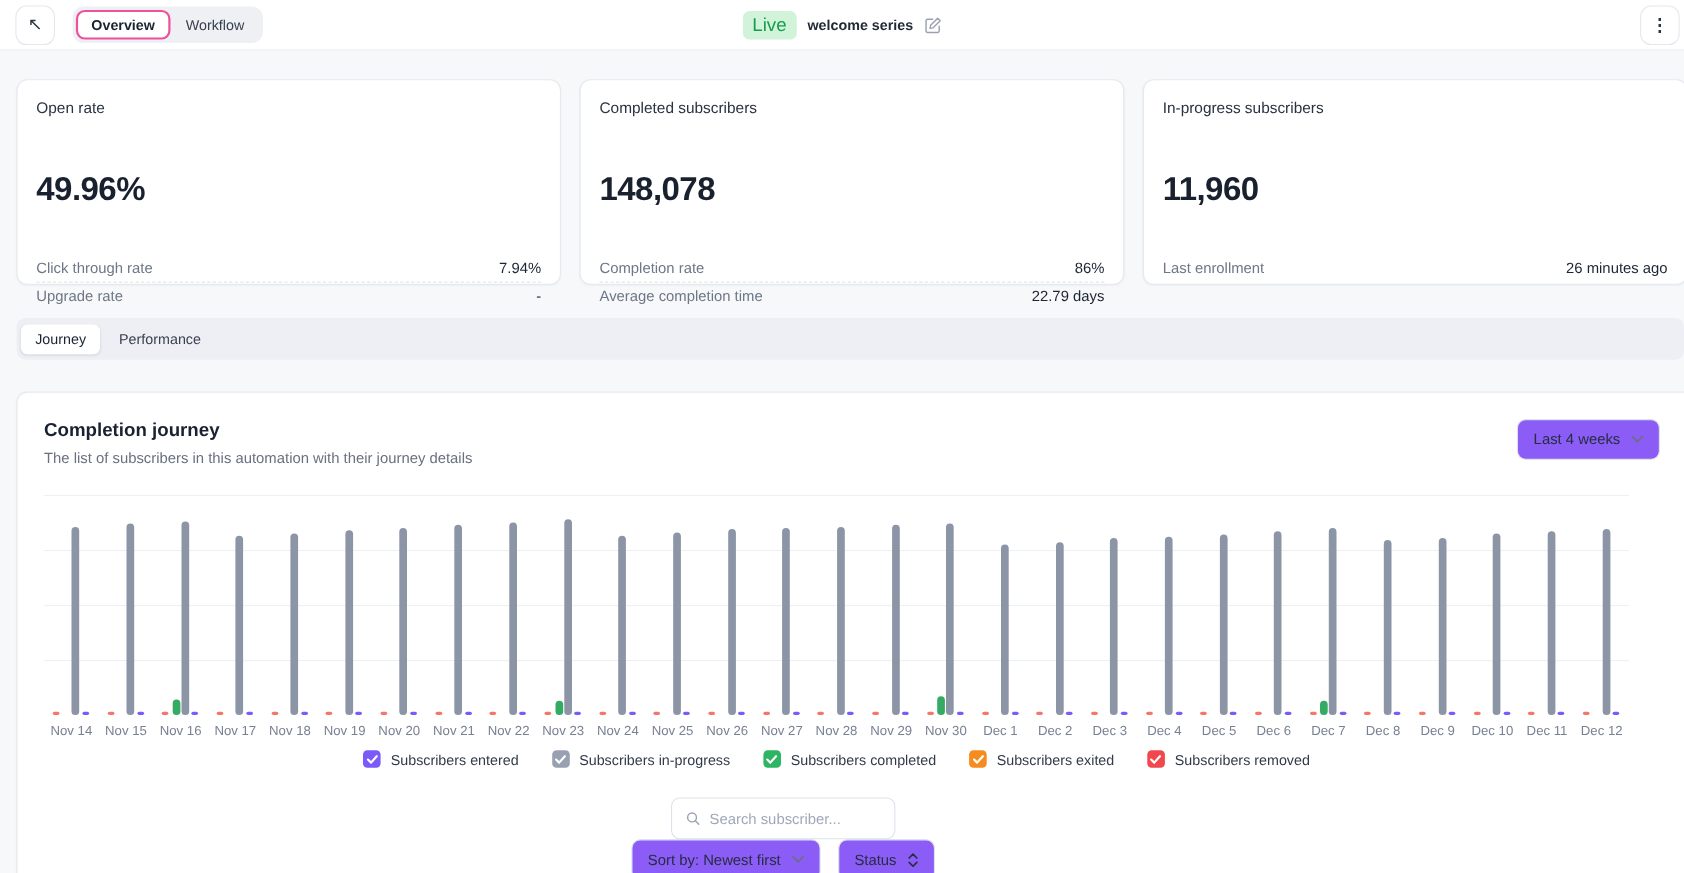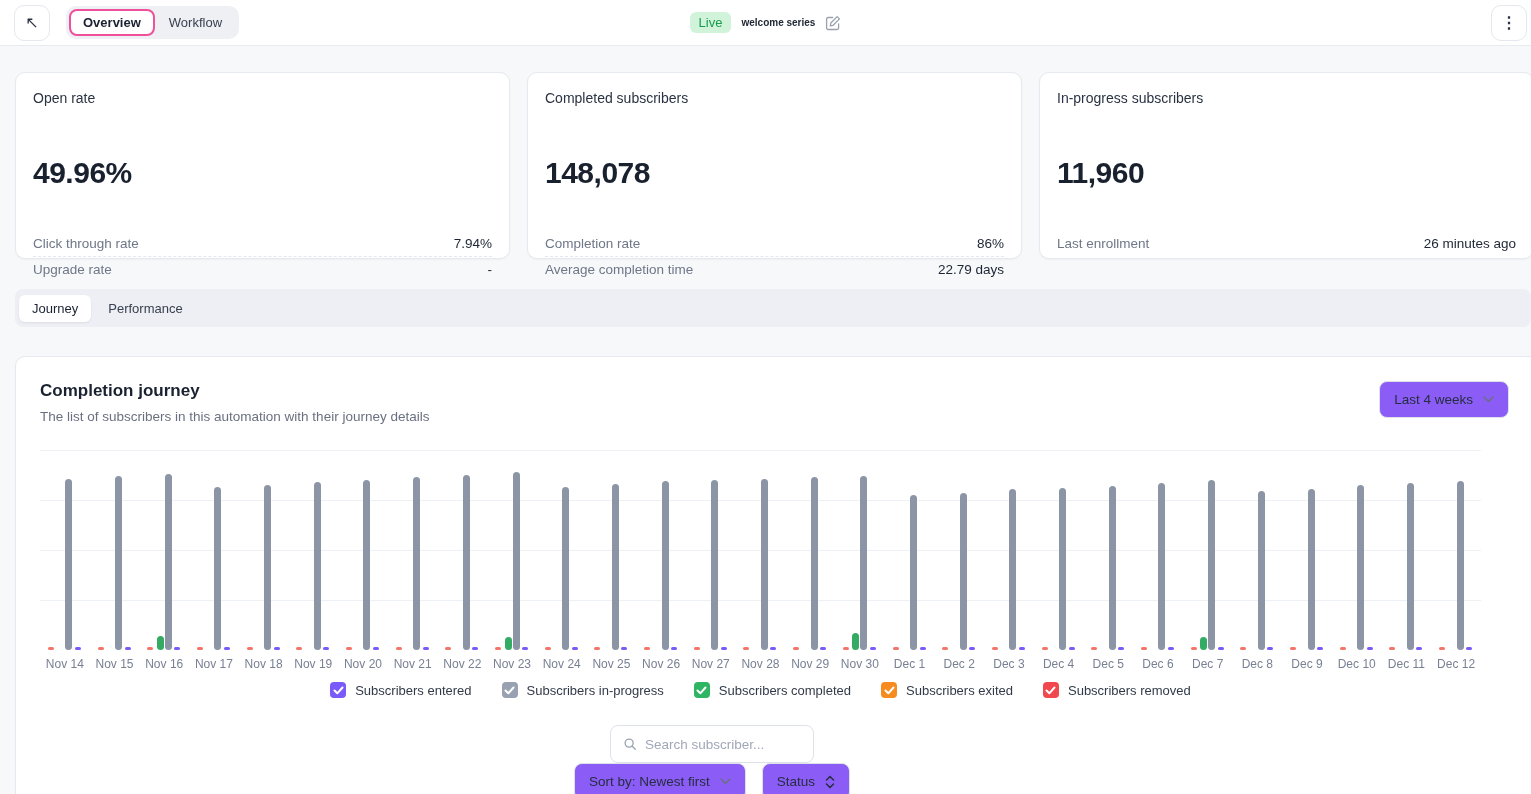--- a/index.html
+++ b/index.html
@@ -10,22 +10,22 @@
   .topbar { position:relative; height:46px; background:#fff; border-bottom:1px solid #e8ebf0;
             display:flex; align-items:center; padding:0 4px 0 14px; }
   .icon-btn { width:36px; height:36px; background:#fff; border:1px solid #e4e8ee; border-radius:10px;
               display:flex; align-items:center; justify-content:center; cursor:pointer; color:#2a3342; }
   .back-arrow { font-size:16px; line-height:1; color:#2a3342; }
   .seg { display:flex; background:#eef0f4; border-radius:10px; padding:3px; margin-left:16px; }
   .seg-btn { border:none; background:transparent; font-family:inherit; font-size:13px; color:#39404f;
              padding:6px 14px; border-radius:8px; cursor:pointer; }
   .seg-btn.active { background:#fff; color:#1a2232; font-weight:700; border:2px solid #ee509c; padding:4px 12px; }
   .title-group { position:absolute; left:50%; transform:translateX(-50%); display:flex; align-items:center; gap:10px; }
-  .live-badge { background:#d1f3da; color:#169d4e; font-size:13px; padding:3px 9px; border-radius:6px; }
-  .page-title { font-size:10px; font-weight:700; color:#212936; }
+  .live-badge { background:#d1f3da; color:#169d4e; font-size:17px; padding:3px 9px; border-radius:6px; }
+  .page-title { font-size:13px; font-weight:700; color:#212936; }
   .edit-ic { display:flex; cursor:pointer; }
   .kebab-btn { margin-left:auto; }
   .kebab { font-size:16px; font-weight:700; color:#2a3342; letter-spacing:0; }
 
   
   .stats-row { display:flex; gap:17px; margin:26px 0 0 15px; }
   .stat-card { width:495px; min-width:495px; height:187px; background:#fff; border:1px solid #e6e9ef;
                border-radius:10px; box-shadow:0 1px 2px rgba(16,24,40,.04); padding:17px 17px 8px 17px;
                display:flex; flex-direction:column;gap:41px; }
   .stat-label { font-size:14px; color:#2a3342; }

